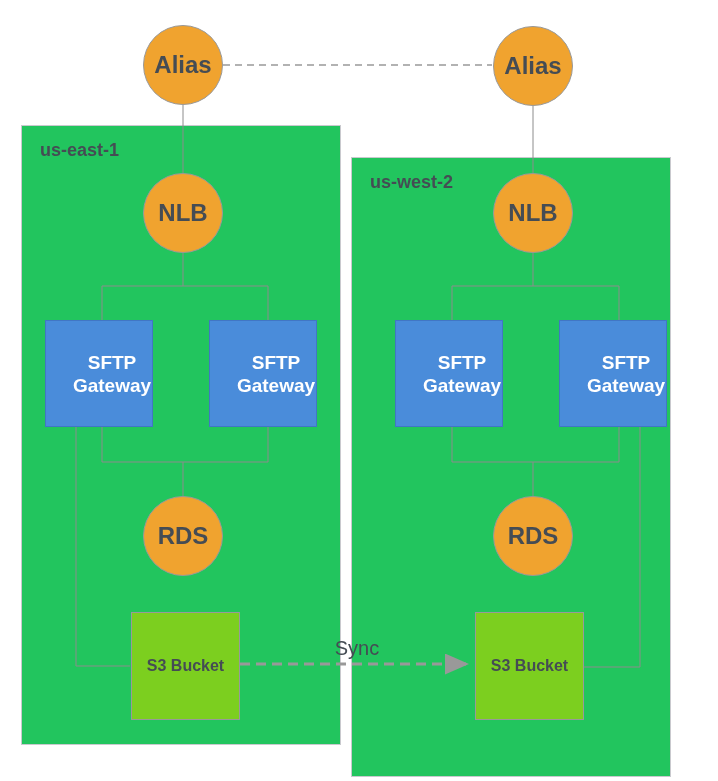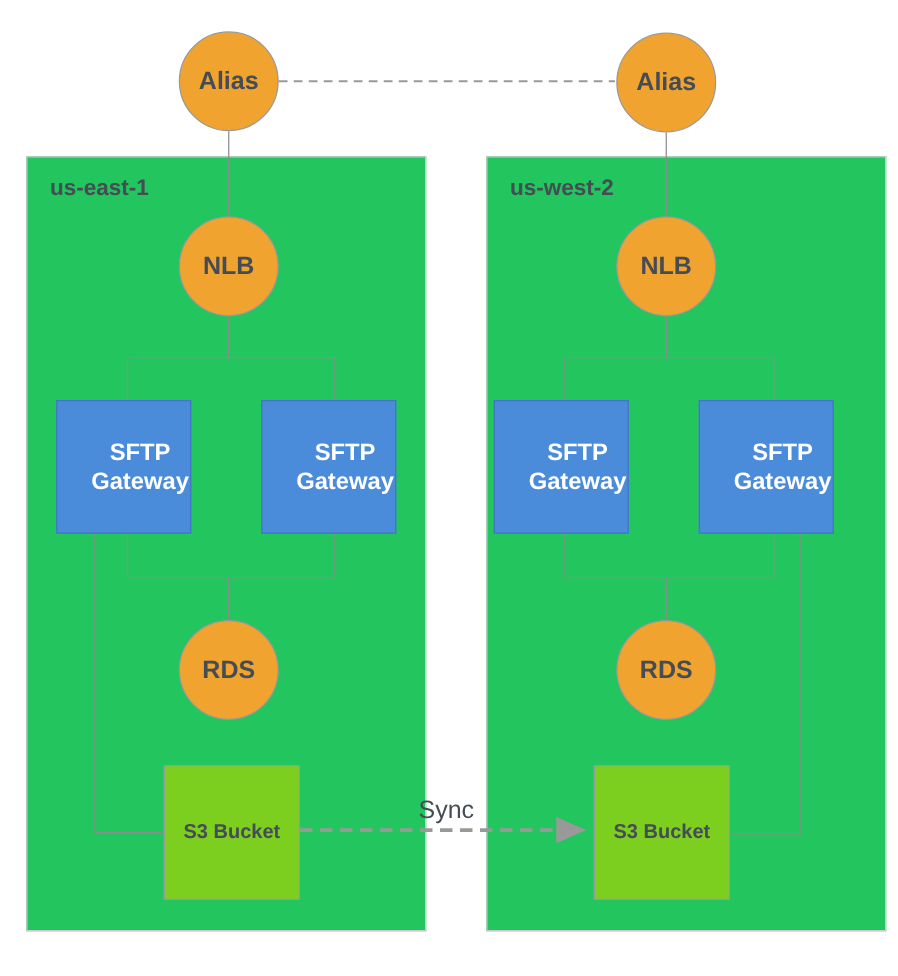--- a/index.html
+++ b/index.html
@@ -18,21 +18,21 @@
   .region {
     position: absolute;
     top: 125px;
     width: 318px;
     height: 618px;
     background: #22c55e;
     border: 1px solid #C9C9CE;
     z-index: 1;
   }
   .region.east { left: 21px; }
-  .region.west { left: 389px; }
+  .region.west { left: 351px; margin-top: 32px; }
   .region-label {
     position: absolute;
     top: 14px;
     left: 18px;
     font-size: 18px;
     font-weight: bold;
     color: #454C54;
   }
   svg.connectors {
     position: absolute;
@@ -50,21 +50,21 @@
     font-weight: bold;
     color: #454C54;
     box-sizing: border-box;
   }
   .circle {
     width: 80px;
     height: 80px;
     border-radius: 50%;
     background: #F0A32F;
     border: 1px solid #999999;
-    font-size: 20px;
+    font-size: 24px;
   }
   .alias-east { left: 143px; top: 25px; }
   .alias-west { left: 493px; top: 26px; }
   .nlb-east   { left: 143px; top: 173px; }
   .nlb-west   { left: 493px; top: 173px; }
   .rds-east   { left: 143px; top: 496px; }
   .rds-west   { left: 493px; top: 496px; }
   .sftp {
     width: 108px;
     height: 107px;

